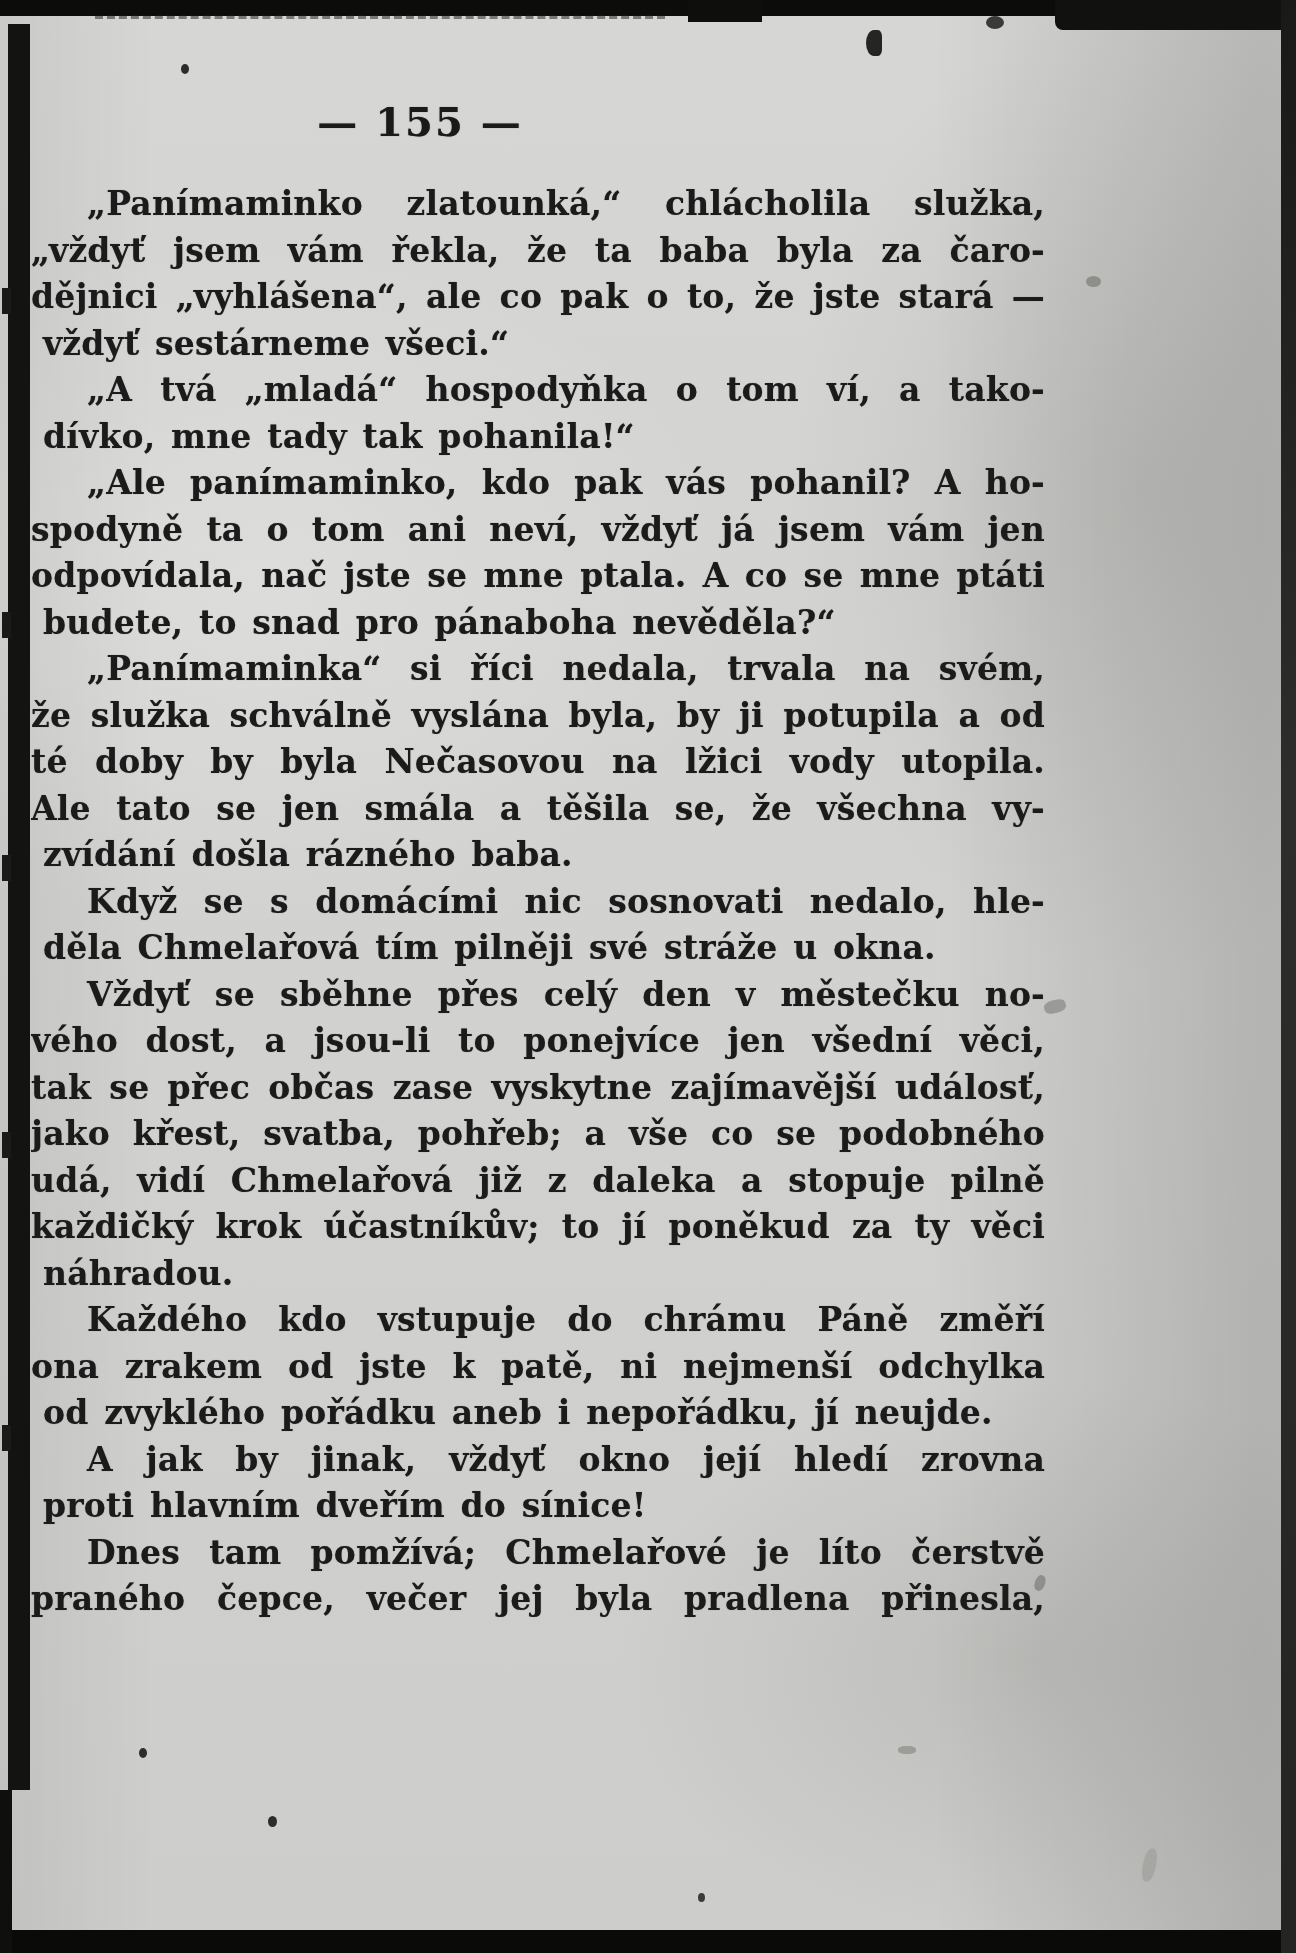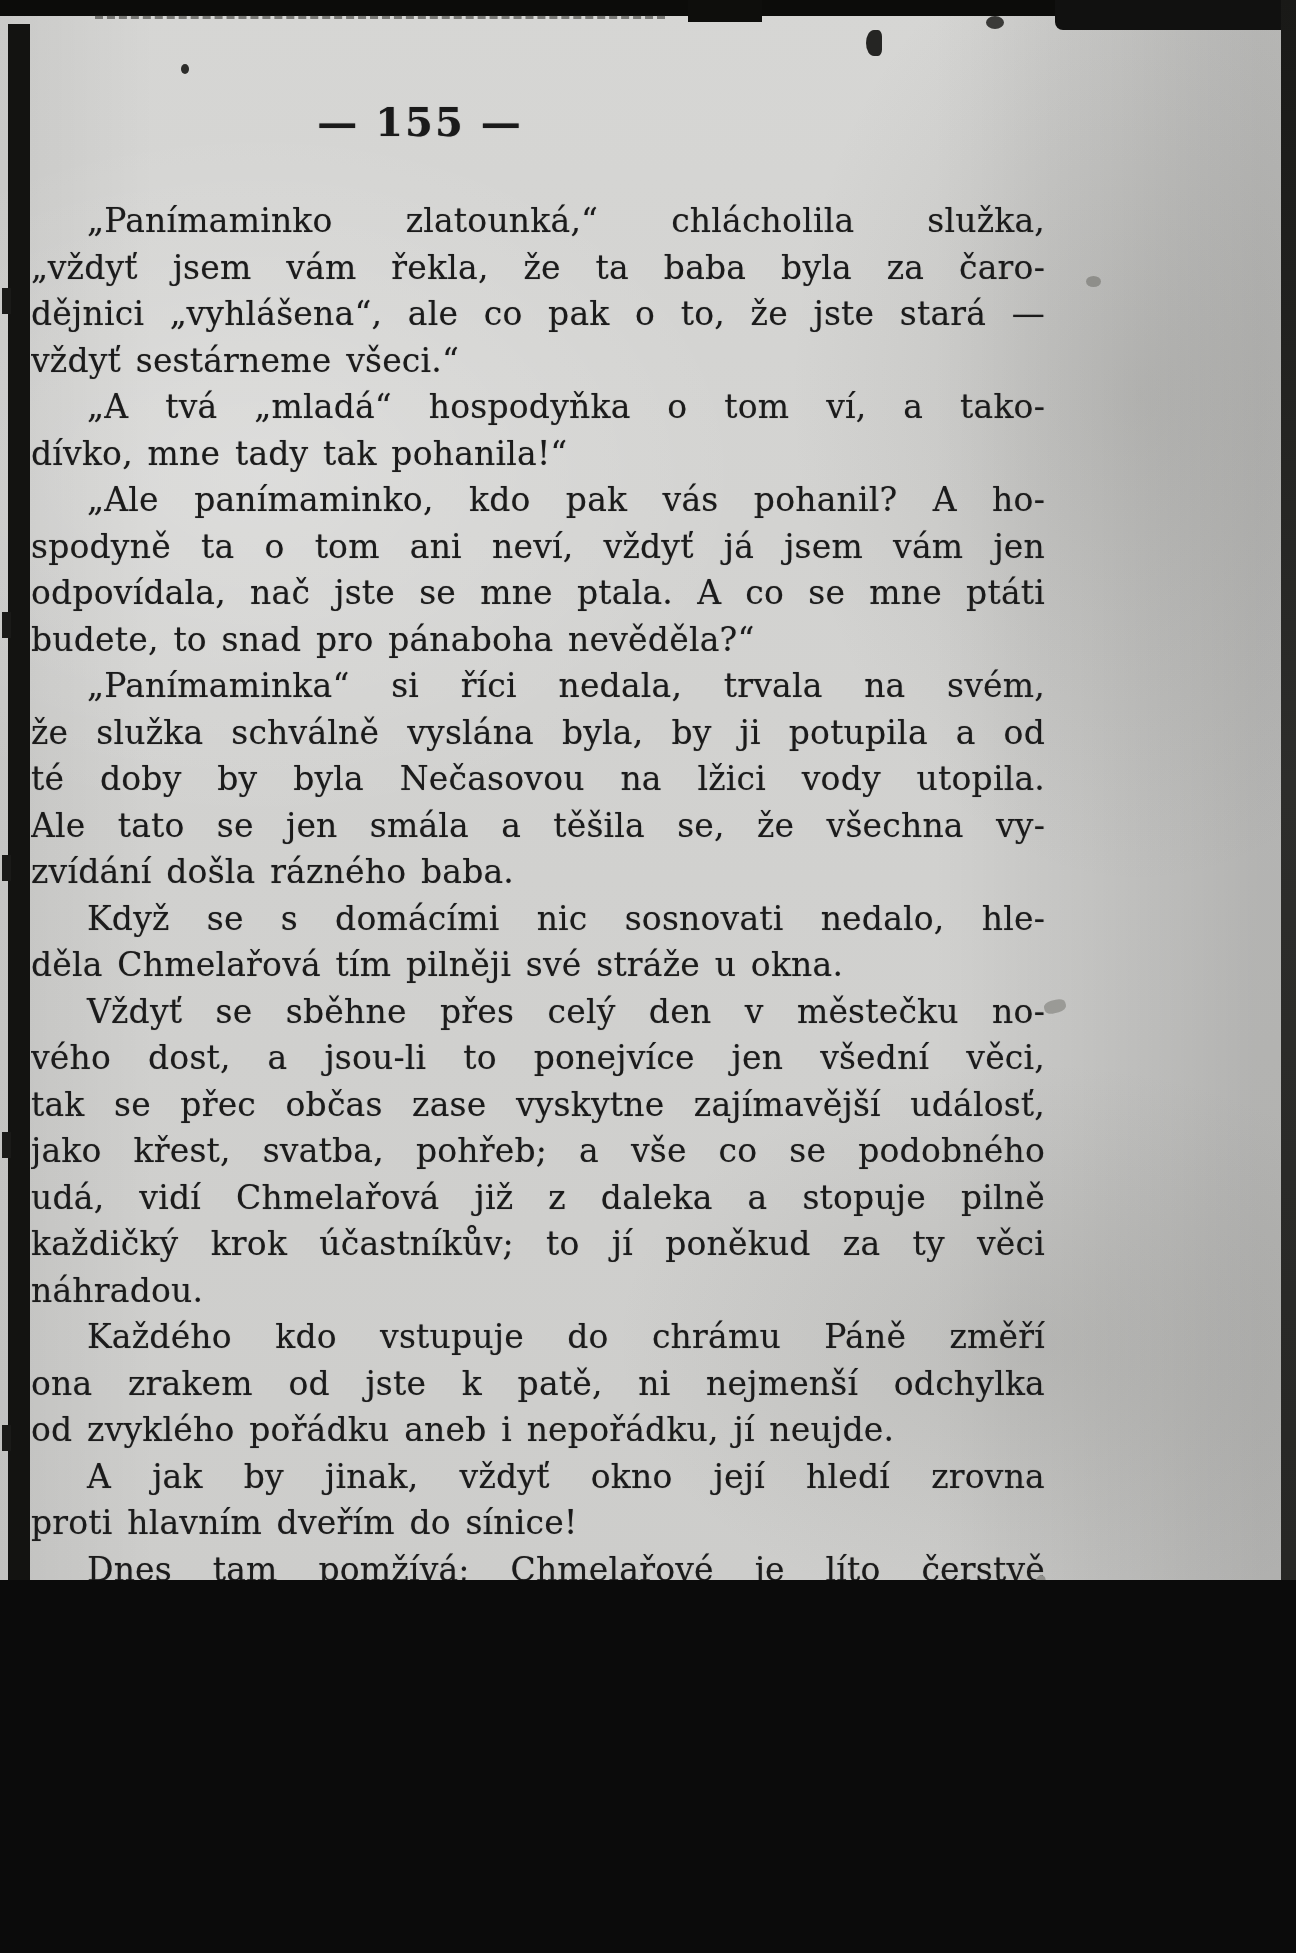--- a/index.html
+++ b/index.html
@@ -1,19 +1,19 @@
 <!DOCTYPE html>
 <html><head>
 <meta charset="utf-8">
 <style>
   html, body { margin: 0; padding: 0; background: #0b0b0b; }
   .page {
     position: relative;
     width: 1296px;
-    height: 1580px;
+    height: 1953px;
     overflow: hidden;
     background-color: #d2d2d0;
     background-image:
       radial-gradient(ellipse 700px 500px at 20% 30%, rgba(255,255,255,0.22), rgba(255,255,255,0) 70%),
       radial-gradient(ellipse 500px 700px at 88% 25%, rgba(90,90,86,0.16), rgba(90,90,86,0) 70%),
       radial-gradient(ellipse 600px 400px at 80% 85%, rgba(110,110,106,0.18), rgba(110,110,106,0) 70%),
       linear-gradient(90deg, rgba(0,0,0,0.06) 0%, rgba(0,0,0,0) 12%, rgba(0,0,0,0) 72%, rgba(0,0,0,0.14) 97%),
       linear-gradient(#d6d6d4, #cdcdcb);
     font-family: "DejaVu Serif", "Liberation Serif", serif;
   }
@@ -33,31 +33,31 @@
   .pageno {
     position: absolute; left: 30px; top: 98px; width: 780px;
     text-align: center;
     font-size: 40px; font-weight: bold; color: #1a1a1a;
     letter-spacing: 2px;
     text-shadow: 0 0 1px rgba(0,0,0,0.45);
   }
 
   
   .textblock {
-    position: absolute; left: 31px; top: 198px; width: 1014px;
-    font-size: 33px; font-weight: normal; color: #1b1b1b;
+    position: absolute; left: 31px; top: 181px; width: 1014px;
+    font-size: 33px; font-weight: bold; color: #1b1b1b;
     word-spacing: 4px; letter-spacing: 0.2px;
     text-shadow: 0 0 1px rgba(0,0,0,0.4);
   }
   .line {
     height: 46.5px; line-height: 46.5px; overflow: hidden;
     text-align: justify; text-align-last: justify;
   }
   .line.indent { text-indent: 56px; }
-  .line.last   { text-align-last: left; }
+  .line.last   { text-align-last: left; padding-left: 12px; }
 
   
   .speck { position: absolute; background: #2c2c2a; border-radius: 50%; }
   .s1  { left: 181px; top: 64px;  width: 8px;  height: 10px; }
   .s2  { left: 866px; top: 30px;  width: 16px; height: 26px; background: #252523; border-radius: 60% 30% 30% 60%; }
   .s3  { left: 986px; top: 16px;  width: 18px; height: 13px; background: #3a3a38; }
   .s4  { left: 1086px; top: 276px; width: 15px; height: 11px; background: #8e8e8a; }
   .s5  { left: 268px; top: 1816px; width: 9px;  height: 11px; }
   .s6  { left: 698px; top: 1893px; width: 7px;  height: 9px; background: #3c3c3a; }
   .s7  { left: 139px; top: 1748px; width: 8px;  height: 10px; }

